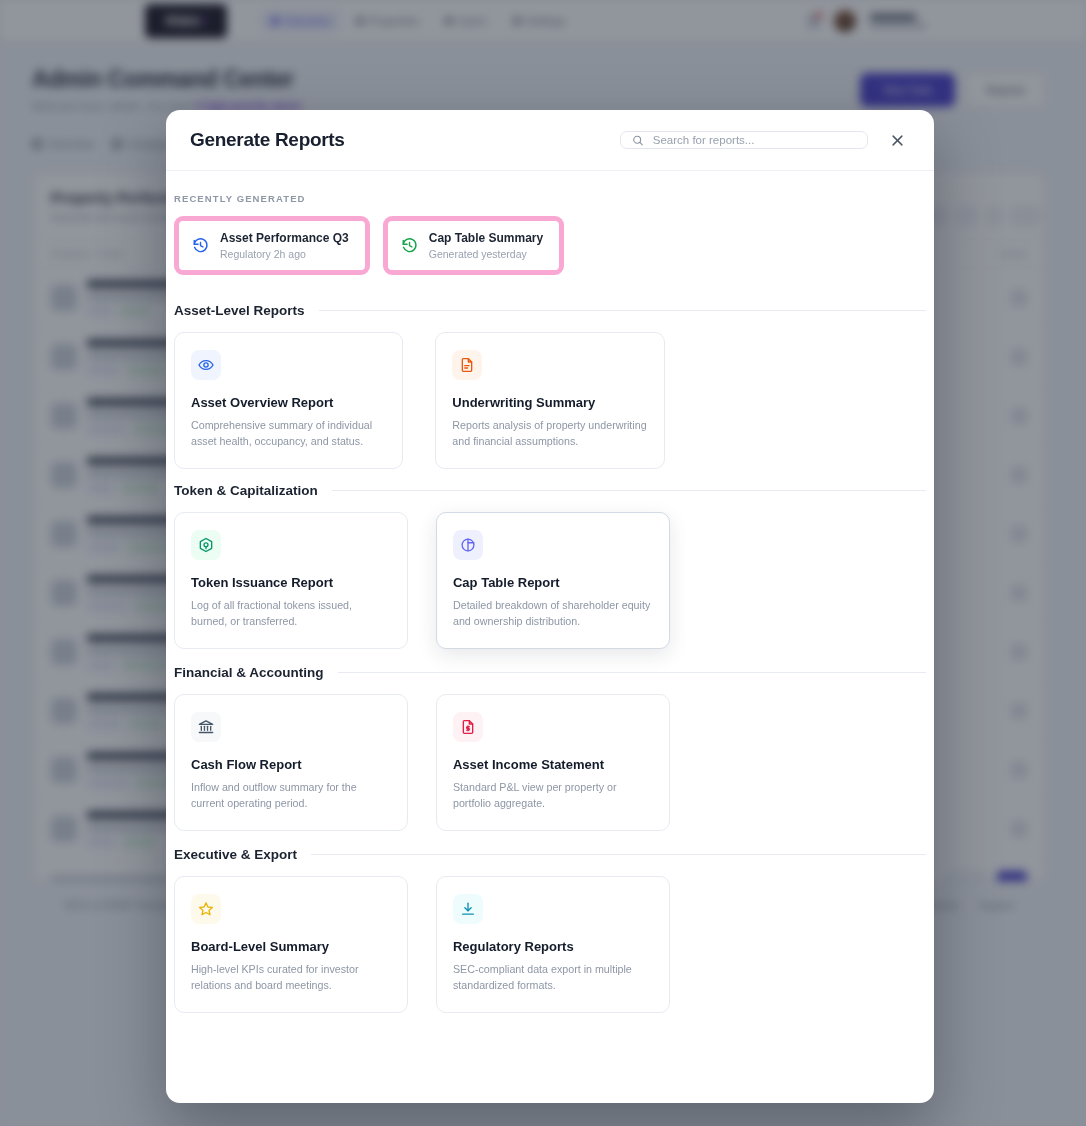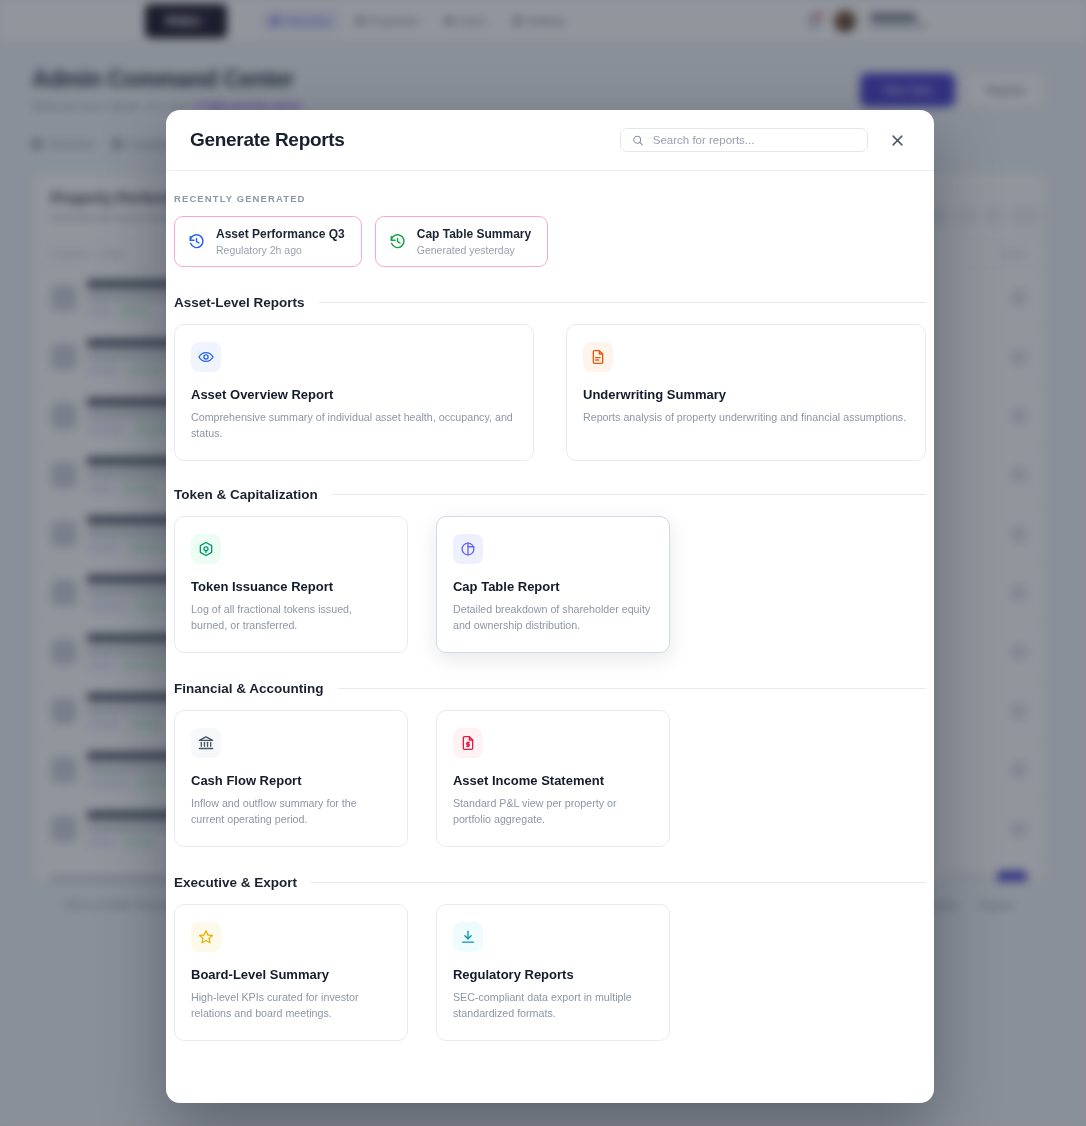--- a/index.html
+++ b/index.html
@@ -96,21 +96,21 @@
     box-shadow: 0 26px 64px rgba(10,15,28,.34);
     display: flex; flex-direction: column; overflow: hidden;
   }
   .modal-header {
     display: flex; align-items: center; padding: 0 24px;
     height: 61px; border-bottom: 1px solid #edf0f4; flex: none;
   }
   .modal-title { font-size: 19px; font-weight: bold; color: #18202f; letter-spacing: -.3px; }
   .search-wrap {
     margin-left: auto; display: flex; align-items: center; gap: 9px;
-    width: 248px; height: 24px; border: 1px solid #e3e7ed; border-radius: 7px;
+    width: 248px; height: 18px; border: 1px solid #e3e7ed; border-radius: 7px;
     padding: 0 11px; background: #fff;
   }
   .search-wrap input {
     border: none; outline: none; font-size: 11.5px; color: #3b4454;
     font-family: "Liberation Sans", sans-serif; width: 100%; background: transparent;
   }
   .search-wrap input::placeholder { color: #98a1af; }
   .close-btn {
     margin-left: 16px; width: 26px; height: 26px; border: none; background: transparent;
     cursor: pointer; display: flex; align-items: center; justify-content: center;
@@ -119,32 +119,32 @@
 
   .modal-body { padding: 22px 8px 30px; overflow: hidden; }
 
   .kicker {
     font-size: 9.5px; font-weight: bold; letter-spacing: 1.1px;
     color: #8e97a6; text-transform: uppercase; margin-bottom: 12px;
   }
   .recent-row { display: flex; gap: 13px; margin-bottom: 28px; }
   .recent-card {
     display: flex; align-items: center; gap: 11px;
-    border: 1px solid #f9a8d4; border-radius: 9px;
+    border: 5px solid #f9a8d4; border-radius: 9px;
     padding: 10px 16px 10px 13px; background: #fff; cursor: pointer;
   }
   .recent-name { font-size: 12px; font-weight: bold; color: #1c2433; }
   .recent-time { font-size: 10.5px; color: #99a2b0; margin-top: 3px; }
 
   .section-head { display: flex; align-items: center; gap: 14px; margin-bottom: 14px; }
   .section-title { font-size: 13.5px; font-weight: bold; color: #1b2331; white-space: nowrap; }
   .section-rule { flex: 1; height: 1px; background: #e7ebf1; }
 
-  .grid3 { display: grid; grid-template-columns: repeat(2, 1fr); gap: 32px; margin-bottom: 26px; }
-  .grid2 { display: grid; grid-template-columns: repeat(2, 1fr); gap: 28px; margin-bottom: 28px;
+  .grid3 { display: grid; grid-template-columns: repeat(3, 1fr); gap: 32px; margin-bottom: 14px; }
+  .grid2 { display: grid; grid-template-columns: repeat(2, 1fr); gap: 28px; margin-bottom: 16px;
            width: calc(66.666% - 5.333px); }
 
   .report-card {
     border: 1px solid #e7ebf1; border-radius: 10px; background: #fff;
     padding: 17px 16px 19px; cursor: pointer;
   }
   .report-card.hovered {
     border-color: #d3dae4;
     box-shadow: 0 6px 20px rgba(22,32,50,.10);
   }

